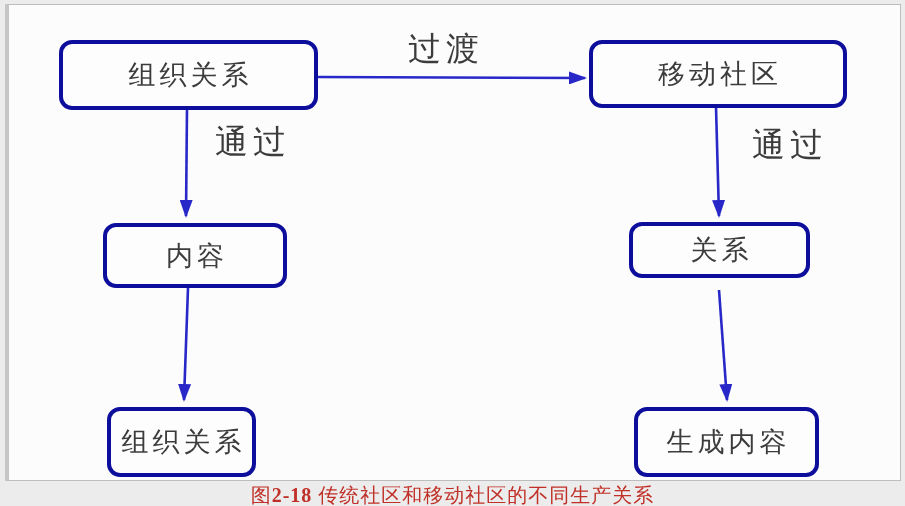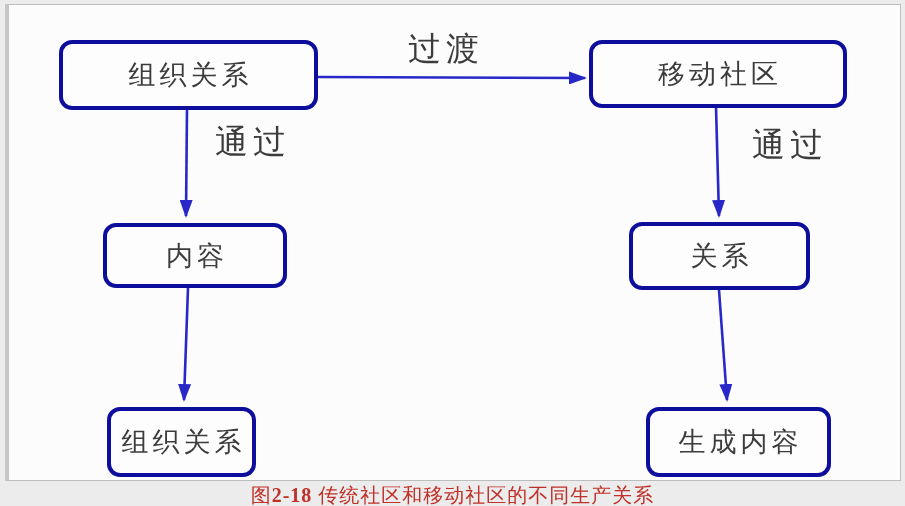--- a/index.html
+++ b/index.html
@@ -33,22 +33,22 @@
     display:flex;align-items:center;justify-content:center;
     font-size:27px;
     color:var(--node-text);
     letter-spacing:4px;
     text-indent:4px; 
   }
   .node-traditional{left:59px;top:40px;width:259px;height:70px;}
   .node-mobile{left:589px;top:40px;width:258px;height:68px;}
   .node-content{left:103px;top:223px;width:184px;height:65px;text-align:center;}
   .node-org{left:107px;top:407px;width:149px;height:70px;}
-  .node-relation{left:629px;top:222px;width:181px;height:68px;}
-  .node-generated{left:634px;top:407px;width:185px;height:70px;margin-left:12px;}
+  .node-relation{left:629px;top:222px;width:181px;height:56px;}
+  .node-generated{left:634px;top:407px;width:185px;height:70px;}
 
   .edge-label{
     position:absolute;
     font-size:33px;
     color:var(--node-text);
     letter-spacing:5px;
     white-space:nowrap;
   }
   .label-transition{left:408px;top:27px;}
   .label-via-left{left:215px;top:120px;}

